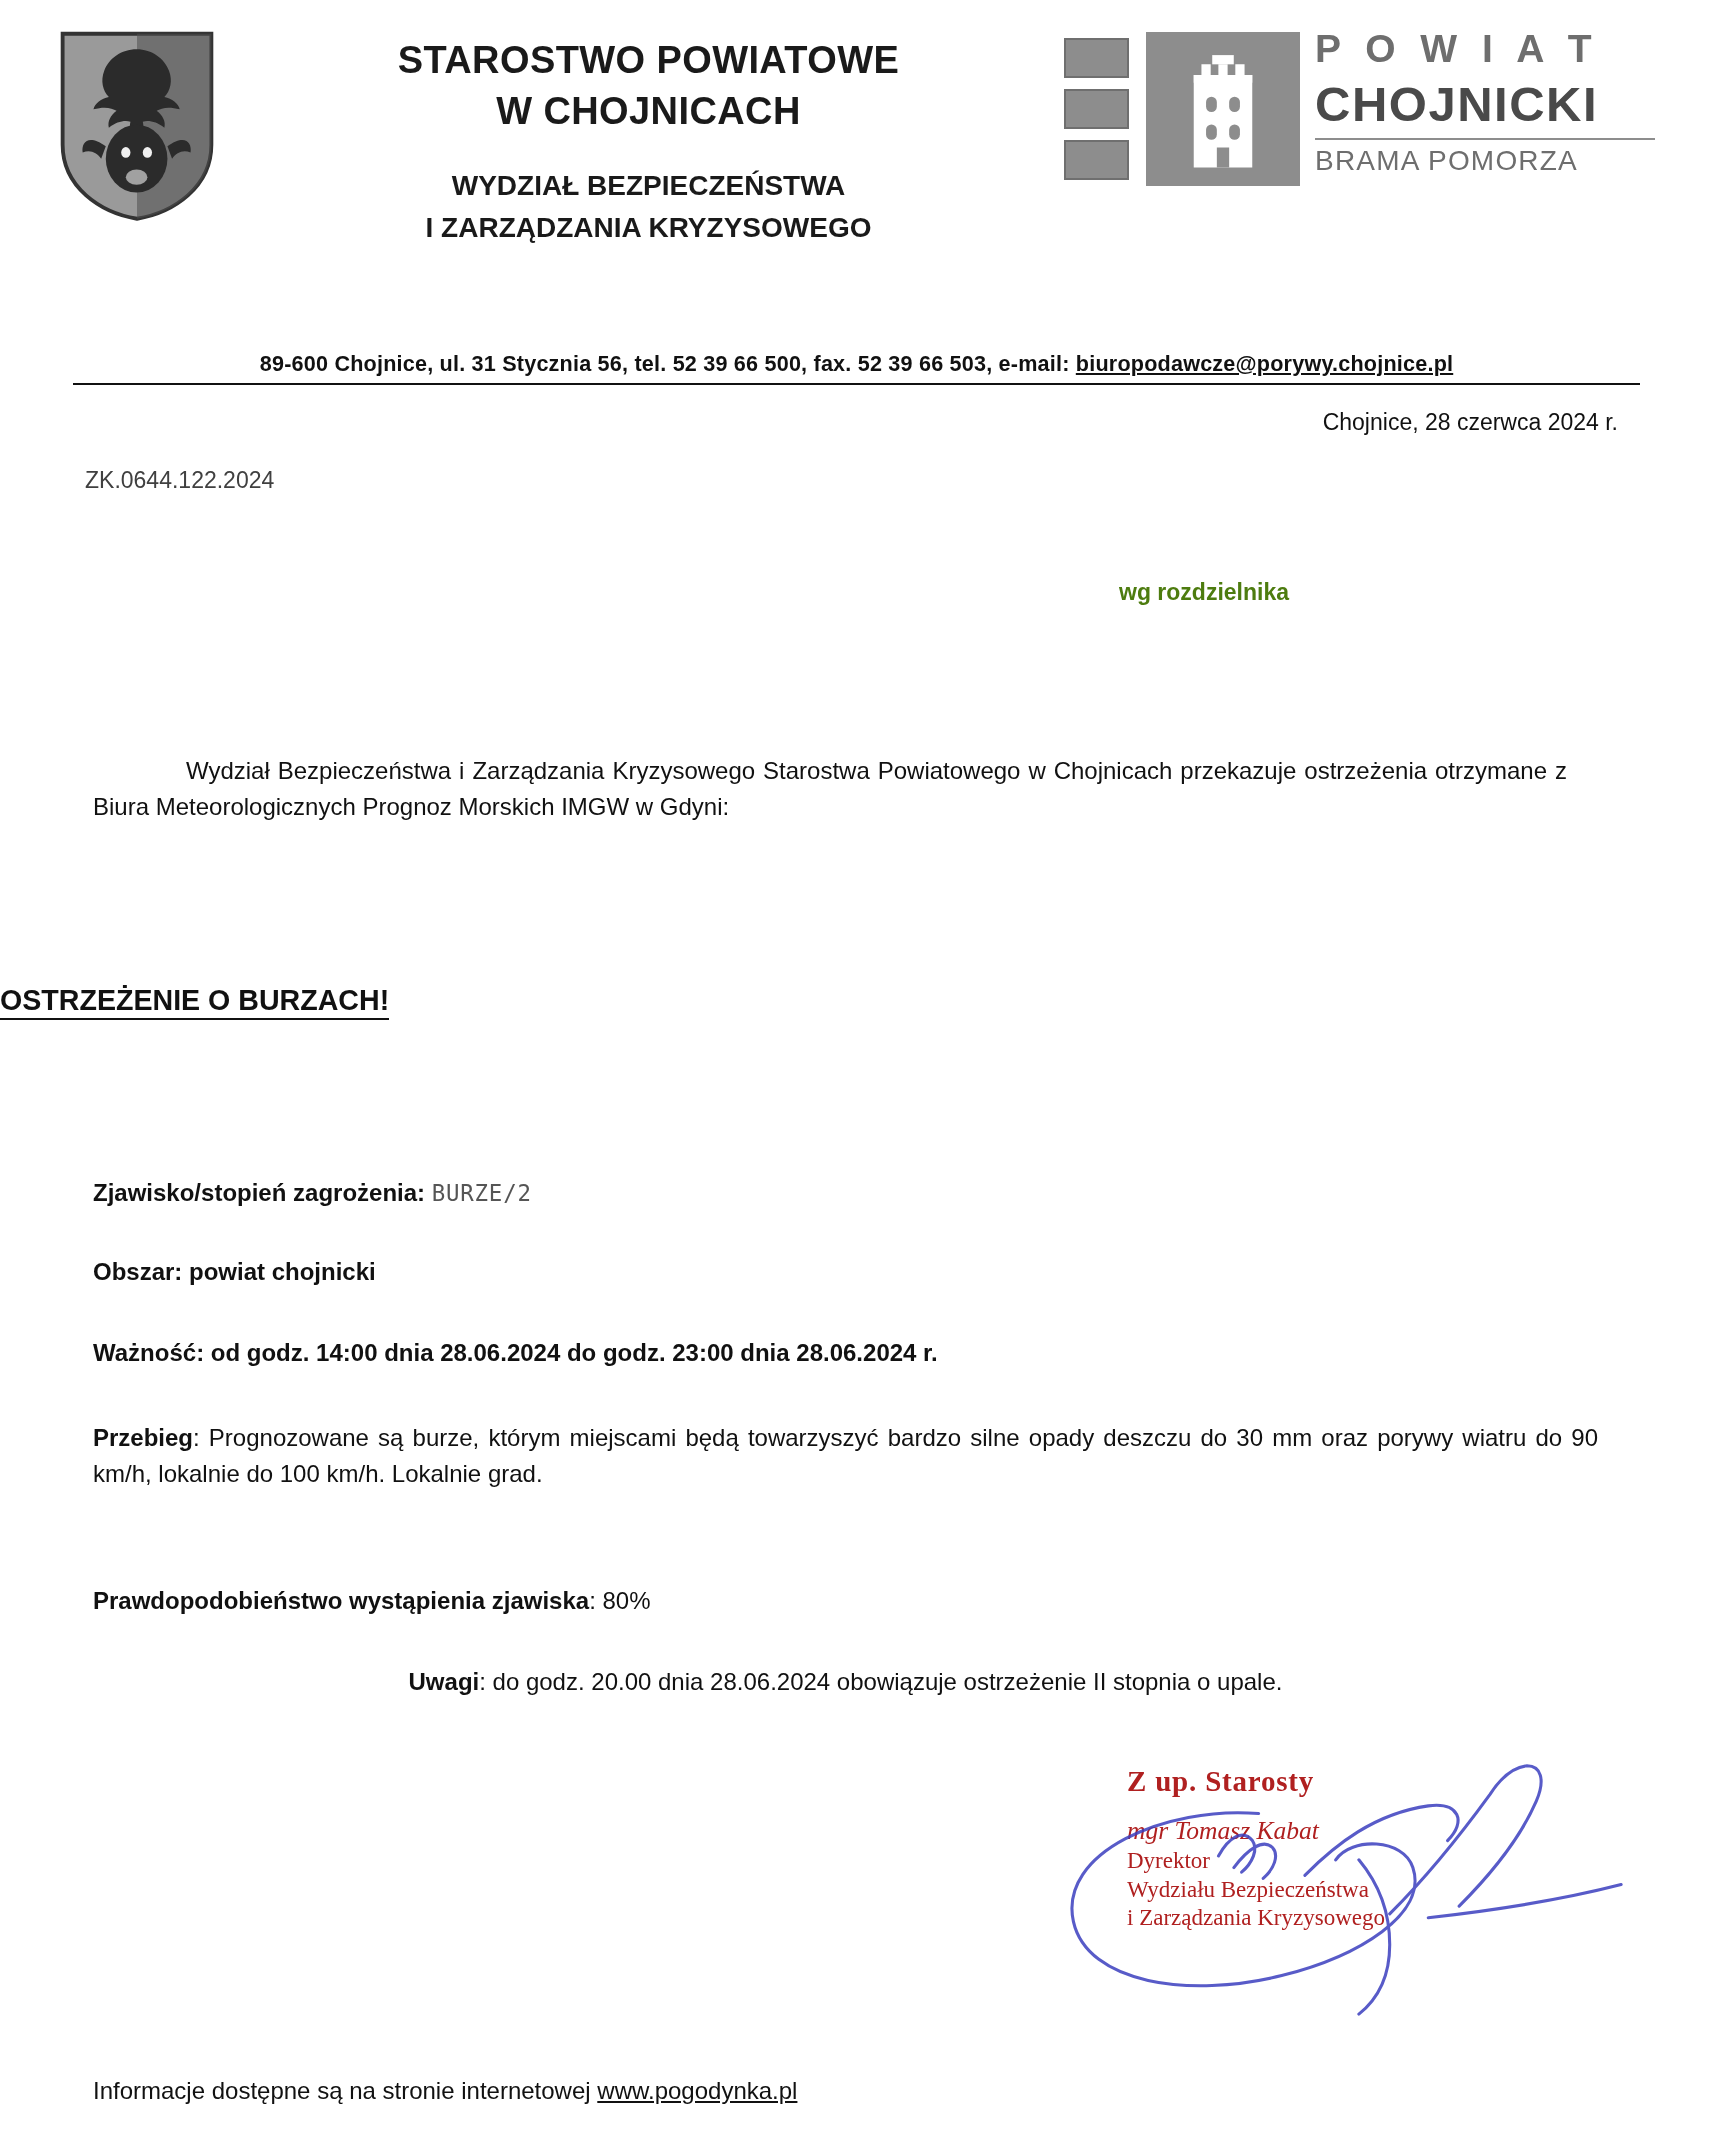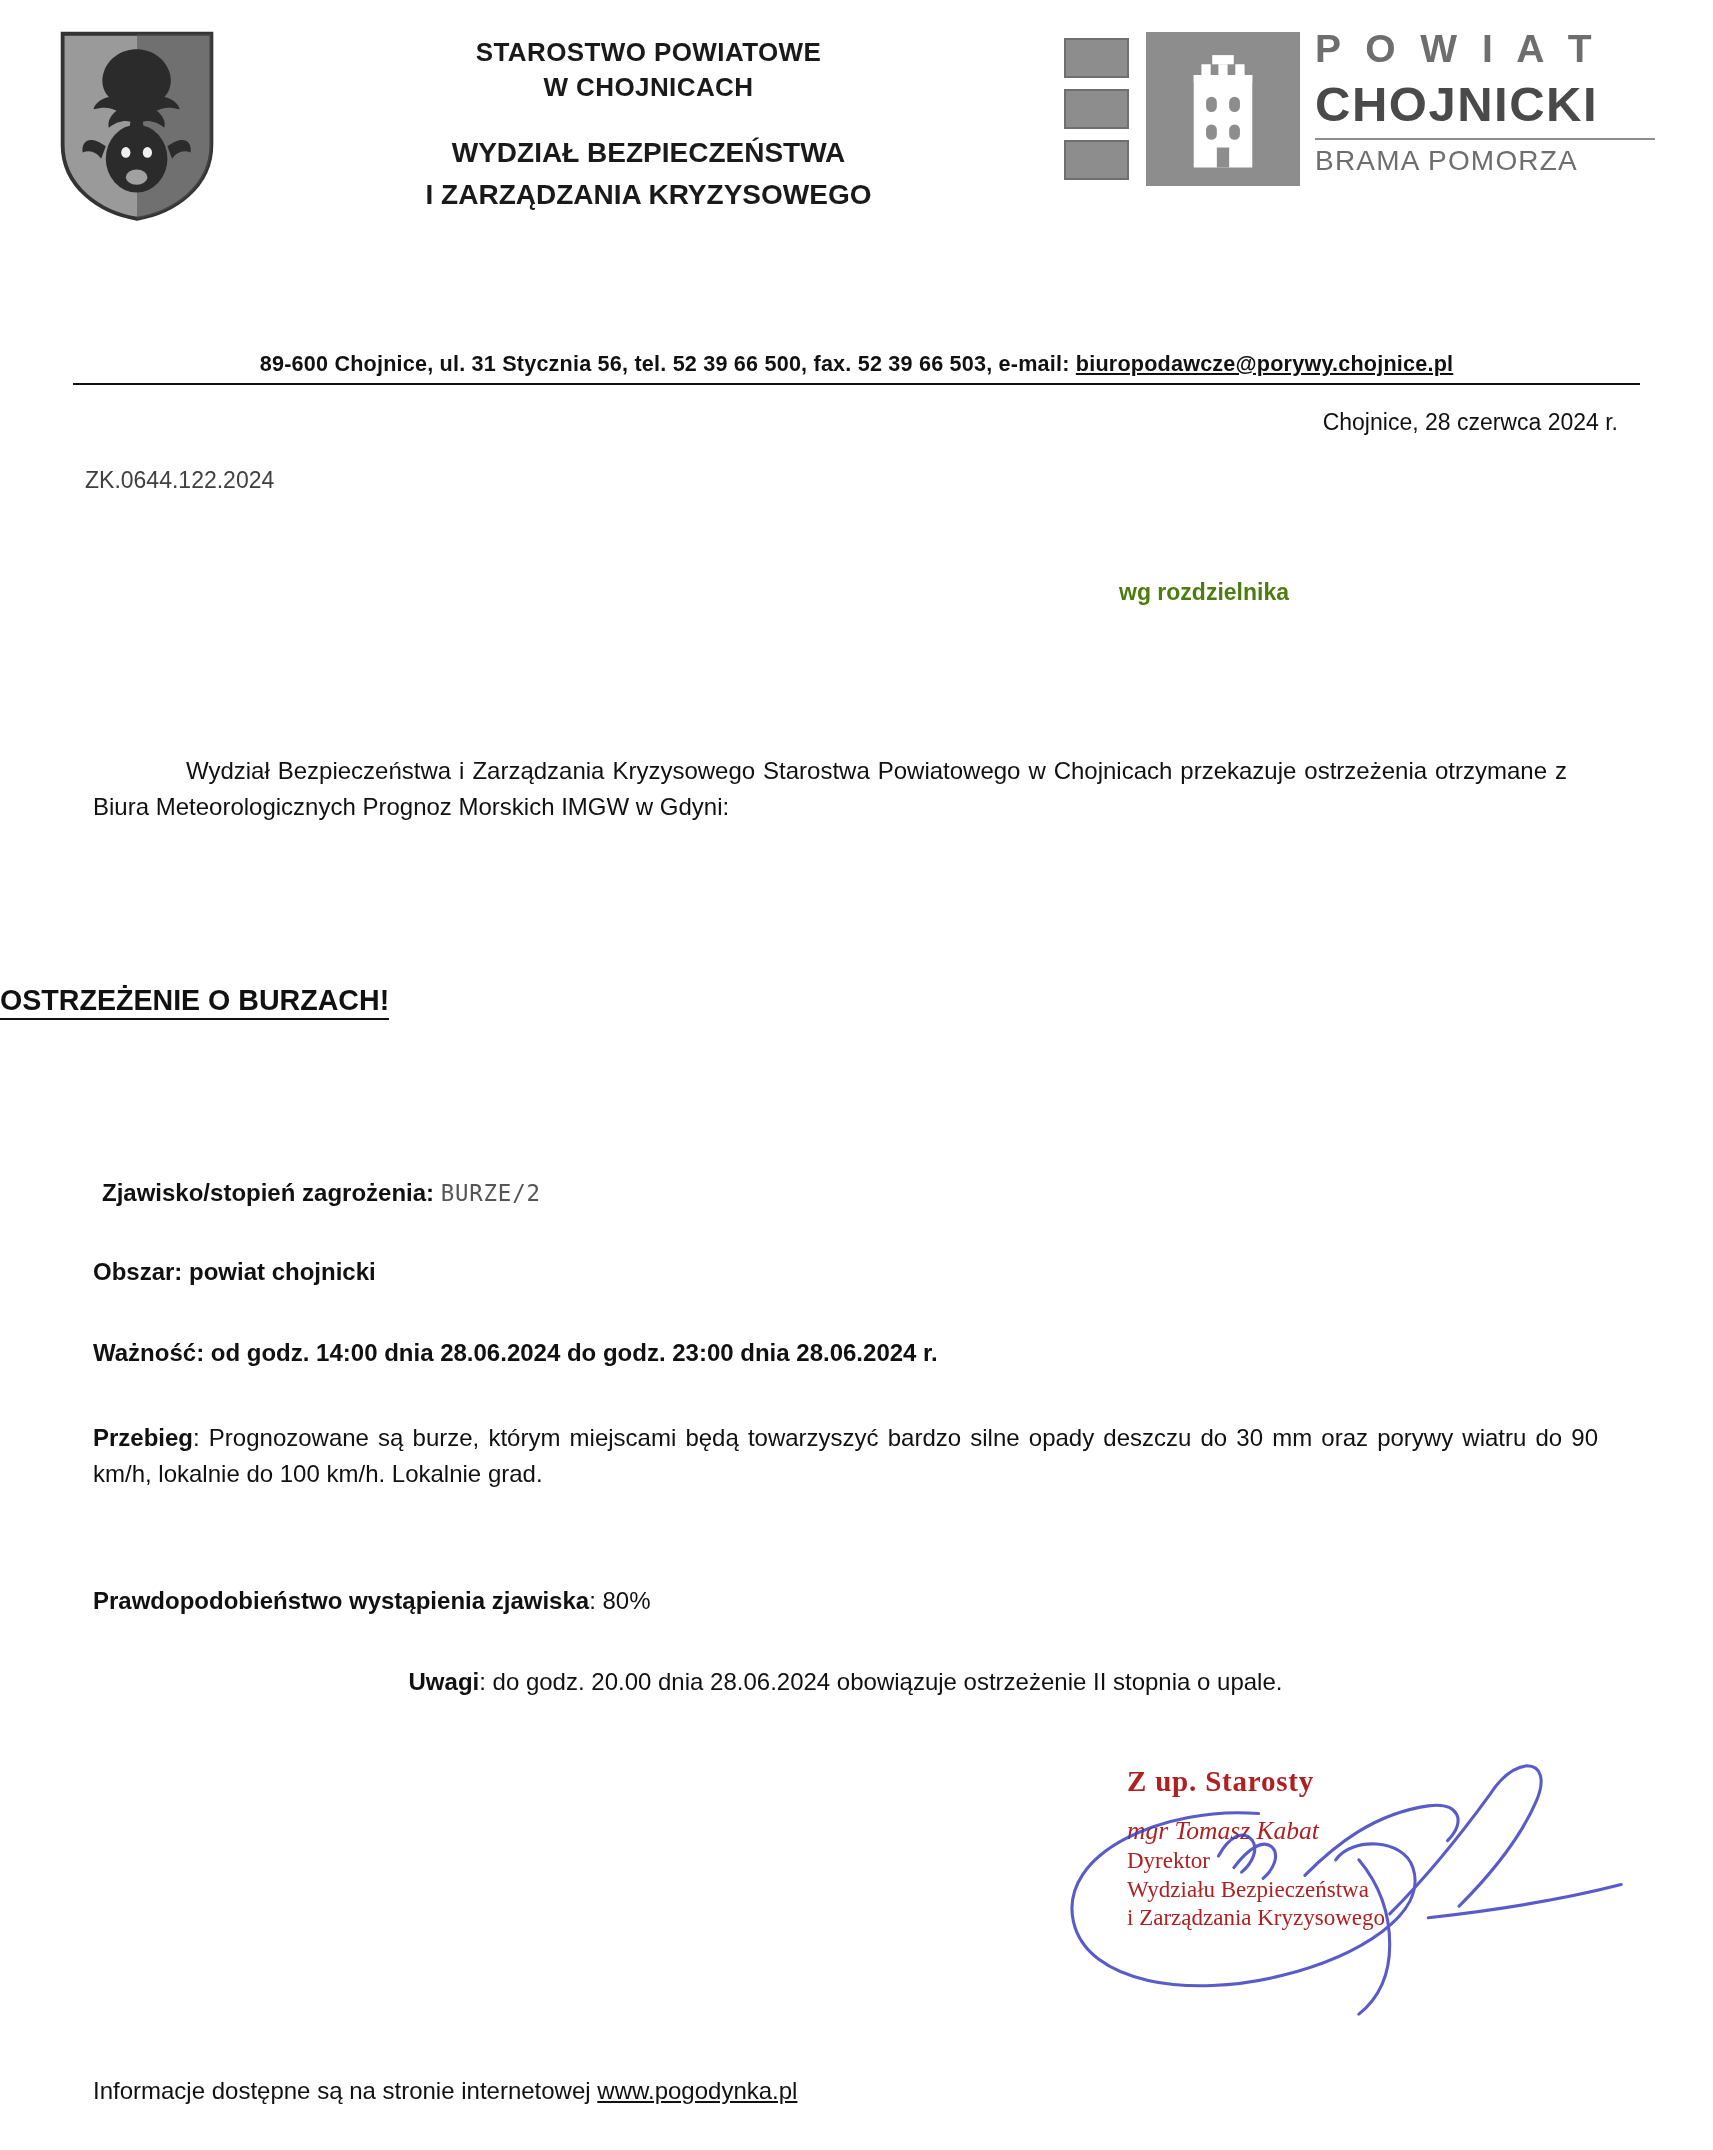--- a/index.html
+++ b/index.html
@@ -40,21 +40,21 @@
   .crest svg { display: block; }
 
   .office-block {
     position: absolute;
     left: 309px;
     top: 35px;
     width: 679px;
     text-align: center;
   }
   .office-line1 {
-    font-size: 26px;
+    font-size: 38px;
     font-weight: bold;
     letter-spacing: 0.4px;
     line-height: 1.35;
     color: #1a1a1a;
   }
   .office-line2 {
     font-size: 28px;
     font-weight: bold;
     line-height: 1.4;
     margin-top: 28px;
@@ -204,21 +204,21 @@
 
   .field {
     position: absolute;
     left: 93px;
     width: 1505px;
     font-size: 24px;
     color: #111;
     line-height: 1.5;
   }
   .field b { font-weight: bold; }
-  .f-phenom { top: 1175px; margin-left: 9px; }
+  .f-phenom { top: 1175px; }
   .f-phenom .value {
     font-family: "DejaVu Sans Mono", monospace;
     font-size: 22.4px;
     color: #555;
     letter-spacing: 0.8px;
   }
   .f-area { top: 1254px; font-weight: bold; }
   .f-valid { top: 1335px; font-weight: bold; }
   .f-course { top: 1420px; text-align: justify; }
   .f-prob { top: 1583px; }

